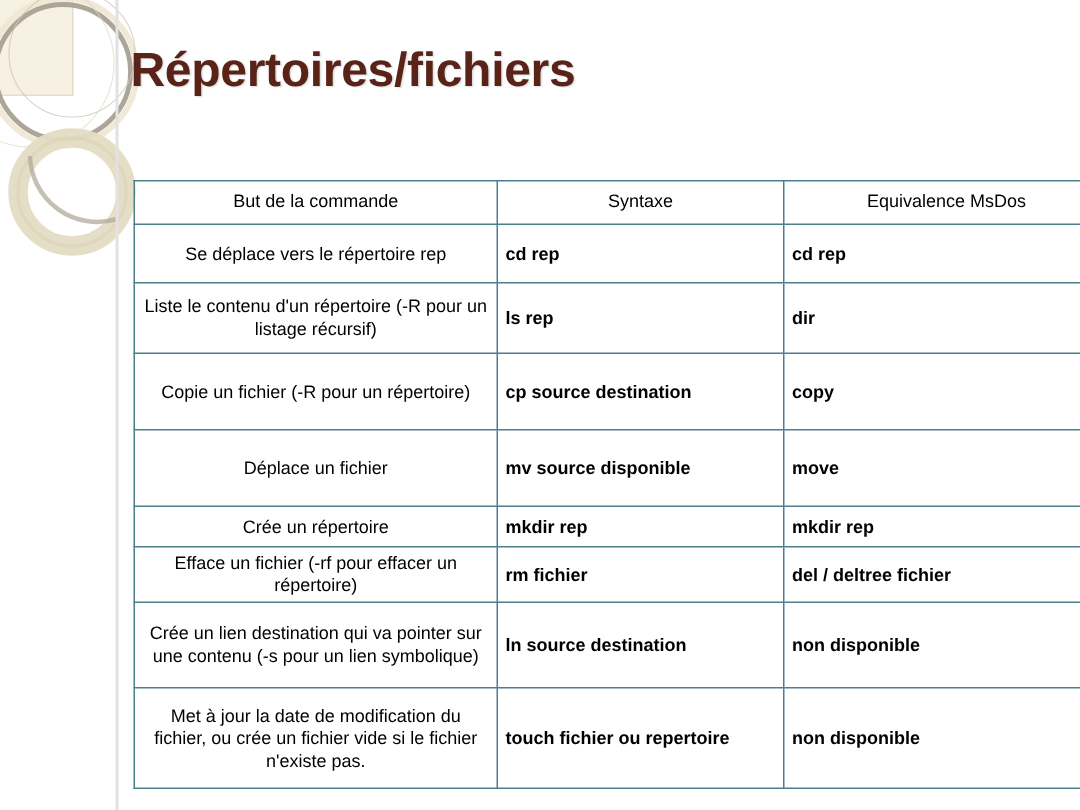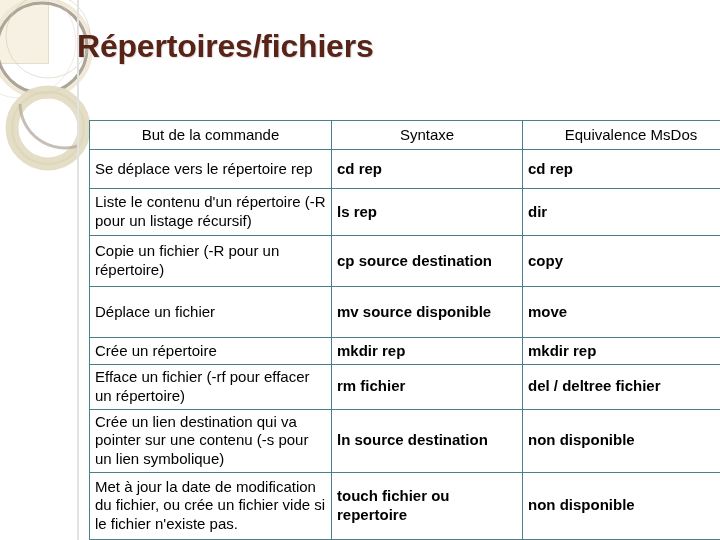--- a/index.html
+++ b/index.html
@@ -37,21 +37,21 @@
     position: absolute;
     left: 77px; top: 0;
     width: 2px;
     height: 540px;
     background: #e2e2e2;
   }
 
   
   #title {
     position: absolute;
-    left: 77px;
+    left: 87px;
     top: 28px;
     font-size: 32px;
     font-weight: bold;
     color: #5a2318;
     letter-spacing: -0.2px;
     text-shadow: 1px 1px 1px rgba(180,180,180,0.45);
     white-space: nowrap;
   }
 
   
@@ -59,37 +59,37 @@
     position: absolute;
     left: 89px;
     top: 120px;
     width: 617px;
     border-collapse: collapse;
     table-layout: fixed;
   }
   #cmd-table td, #cmd-table th {
     border: 1px solid #4b7f8c;
     padding: 3px 5px;
-    font-size: 15px;
+    font-size: 12px;
     color: #000000;
     vertical-align: middle;
   }
   .col-goal   { width: 231px; }
   .col-syntax { width: 180px; text-align: center; }
   .col-dos    { width: 206px; }
 
   thead th {
     font-weight: normal;
     text-align: center;
     font-size: 11.5px;
     height: 22px;
     line-height: 1.15;
   }
   td.goal {
-    text-align: left;
+    text-align: center;
     font-weight: normal;
     line-height: 1.25;
   }
   td.syntax, td.dos {
     text-align: left;
     font-weight: bold;
     font-size: 13px;
     line-height: 1.25;
   }
   tr.r1 td { height: 32px; }

